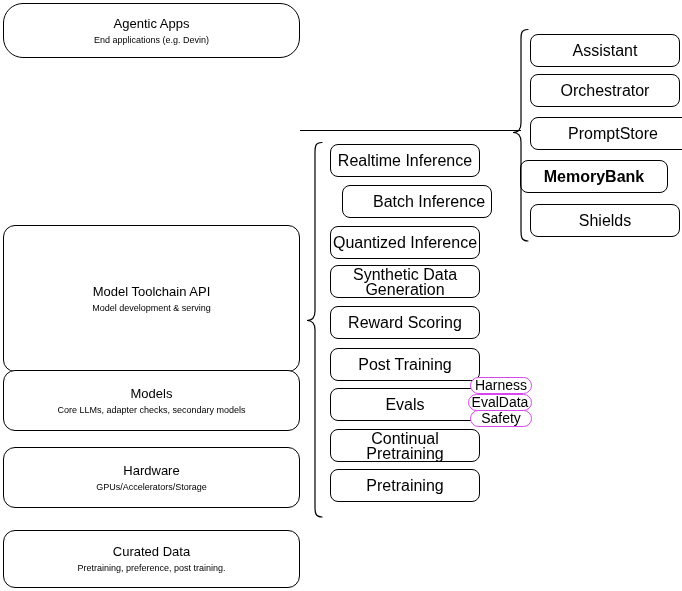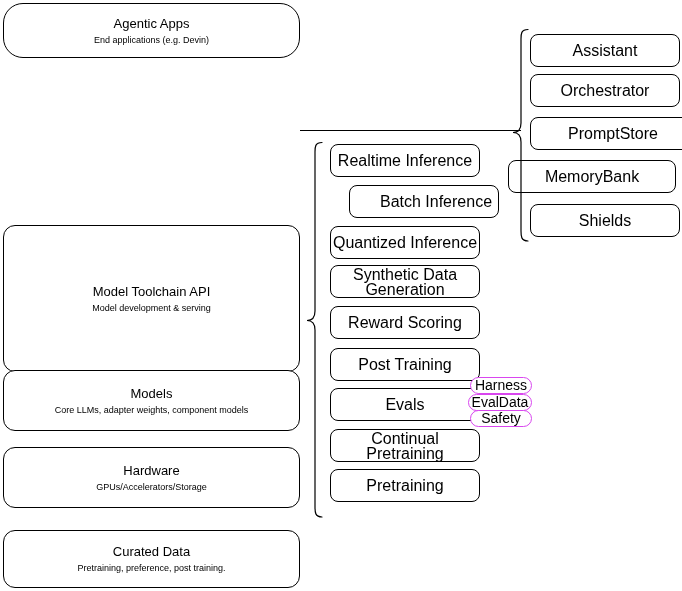--- a/index.html
+++ b/index.html
@@ -106,21 +106,21 @@
   </div>
 
 
   <div class="node layer" style="left:3px; top:225px; width:297px; height:147px;">
     <div class="title">Model Toolchain API</div>
     <div class="subtitle">Model development &amp; serving</div>
   </div>
 
   <div class="node layer" style="left:3px; top:370px; width:297px; height:61px;">
     <div class="title">Models</div>
-    <div class="subtitle">Core LLMs, adapter weights, component models</div>
+    <div class="subtitle">Core LLMs, adapter checks, secondary models</div>
   </div>
 
   <div class="node layer" style="left:3px; top:447px; width:297px; height:61px;">
     <div class="title">Hardware</div>
     <div class="subtitle">GPUs/Accelerators/Storage</div>
   </div>
 
   <div class="node layer" style="left:3px; top:530px; width:297px; height:58px;">
     <div class="title">Curated Data</div>
     <div class="subtitle">Pretraining, preference, post training.</div>
@@ -146,21 +146,21 @@
 
   <div class="node chip" style="left:530px; top:34px; width:150px;">
     <div class="title">Assistant</div>
   </div>
   <div class="node chip" style="left:530px; top:74px; width:150px;">
     <div class="title">Orchestrator</div>
   </div>
   <div class="node chip" style="left:530px; top:117px; width:166px;">
     <div class="title">PromptStore</div>
   </div>
-  <div class="node chip" style="left:508px; top:160px; width:168px;">
+  <div class="node chip" style="left:520px; top:160px; width:148px;font-weight:bold;">
     <div class="title">MemoryBank</div>
   </div>
   <div class="node chip" style="left:530px; top:204px; width:150px;">
     <div class="title">Shields</div>
   </div>
 
   <div class="brace" style="left:305px; top:141px; width:18px; height:378px;">
     <svg width="18" height="378" viewBox="0 0 18 378">
       <path d="M17,1.5
                C10,1.5 10,6 10,11
@@ -168,21 +168,21 @@
                C10,176 8,179.5 2,179.5
                C8,179.5 10,183 10,189
                L10,366
                C10,371 10,376 17,376" stroke="#000000" stroke-width="1.2" fill="none" stroke-linecap="round"></path>
     </svg>
   </div>
 
   <div class="node chip" style="left:330px; top:144px; width:150px;">
     <div class="title">Realtime Inference</div>
   </div>
-  <div class="node chip" style="left:349px; top:185px; width:150px;padding-left:24px;">
+  <div class="node chip" style="left:342px; top:185px; width:150px;padding-left:24px;">
     <div class="title">Batch Inference</div>
   </div>
   <div class="node chip" style="left:330px; top:226px; width:150px;">
     <div class="title">Quantized Inference</div>
   </div>
   <div class="node chip" style="left:330px; top:265px; width:150px;">
     <div class="title">Synthetic Data Generation</div>
   </div>
   <div class="node chip" style="left:330px; top:306px; width:150px;">
     <div class="title">Reward Scoring</div>

